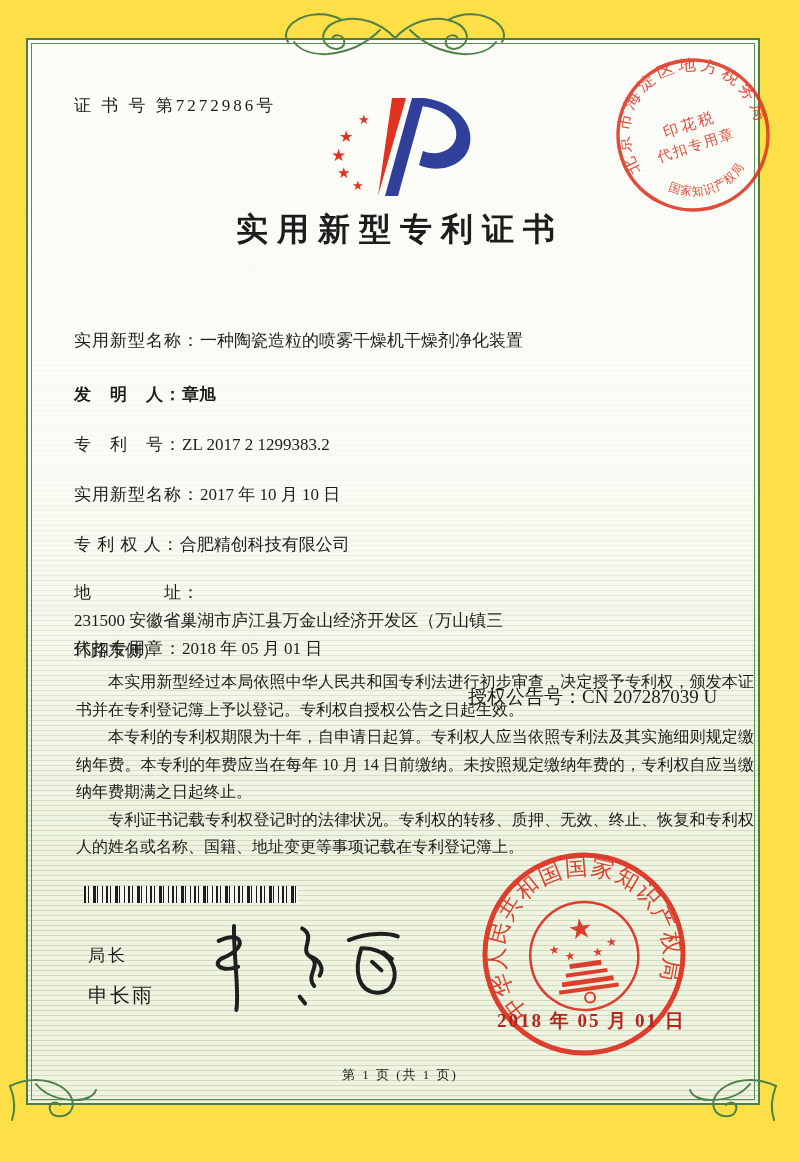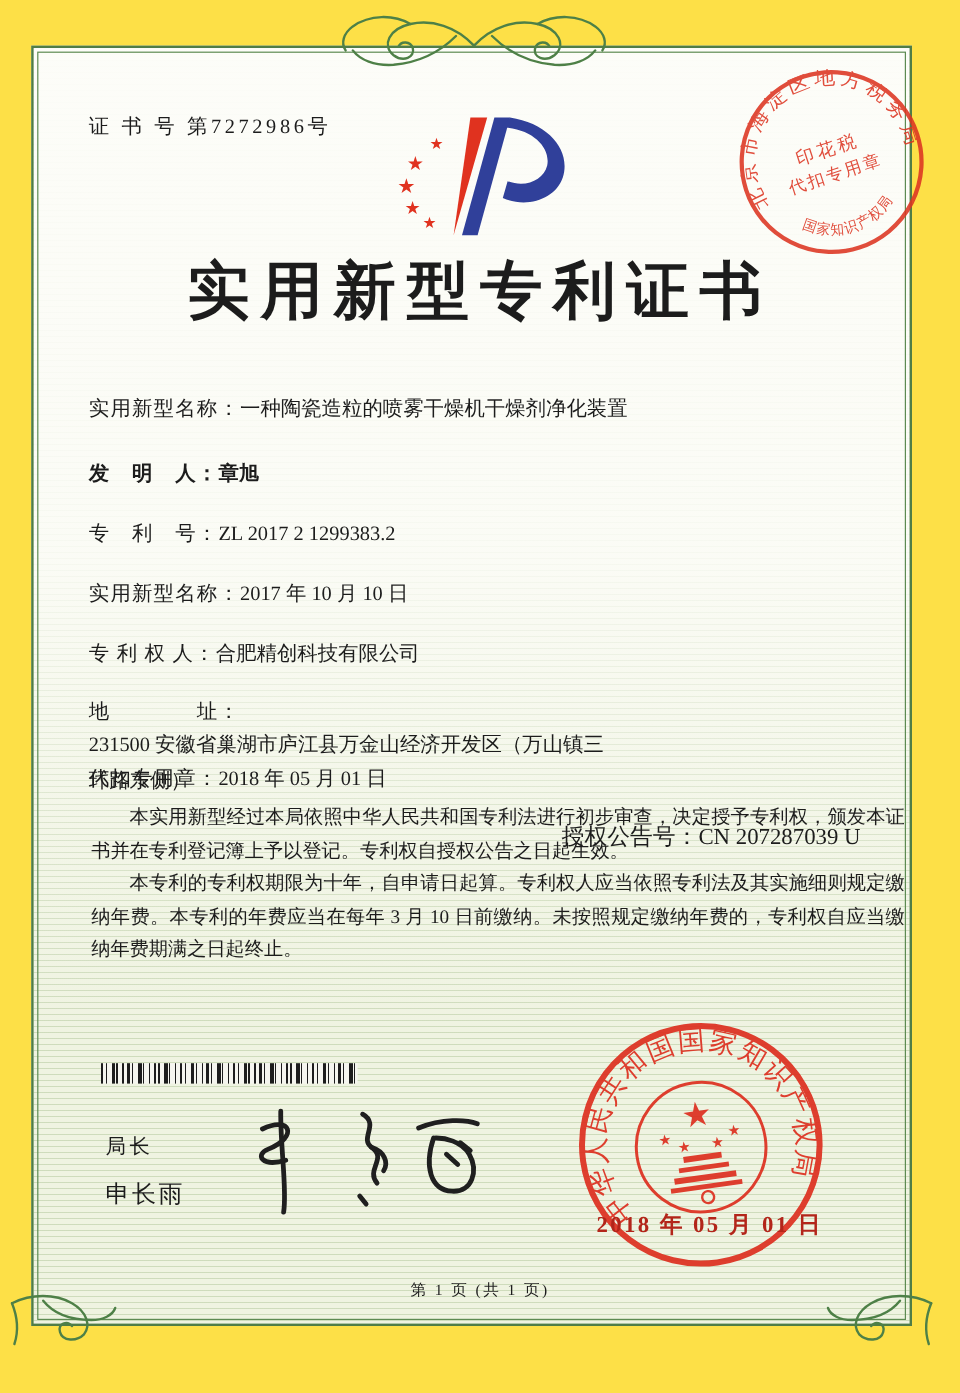--- a/index.html
+++ b/index.html
@@ -14,21 +14,21 @@
            #eff3e1;}
   .frame::after{content:"";position:absolute;inset:3px;border:1px solid #5d8a52;pointer-events:none;}
   .ornament-top{position:absolute;left:280px;top:8px;width:230px;height:52px;z-index:4;}
   .corner{position:absolute;width:92px;height:48px;z-index:4;}
   .corner.bl{left:6px;top:1076px;}
   .corner.br{right:20px;top:1076px;transform:scale(-1,1);}
   
   .cert-no{position:absolute;left:74px;top:94px;font-size:17px;letter-spacing:3px;}
   .logo{position:absolute;left:318px;top:94px;width:160px;height:106px;}
   .title{position:absolute;left:0;top:208px;width:800px;text-align:center;
-         font-size:52px;font-weight:700;letter-spacing:9px;}
+         font-size:32px;font-weight:700;letter-spacing:9px;}
   
   .stamp-top{position:absolute;left:612px;top:54px;width:162px;height:162px;z-index:6;opacity:.88;}
   .seal-bottom{position:absolute;left:478px;top:848px;width:212px;height:212px;z-index:5;opacity:.92;}
   .seal-date{position:absolute;left:497px;top:1008px;z-index:7;color:#b3251a;font-size:19px;
              font-weight:700;letter-spacing:2px;}
   
   .row{position:absolute;left:74px;font-size:17px;line-height:1.55;white-space:nowrap;}
   .row .lbl{letter-spacing:1px;}
   .row-name{top:328px;}
   .row-inventor{top:382px;font-weight:bold;}
@@ -147,21 +147,22 @@
   </div>
   <div class="row row-grantdate">
     <span class="lbl">代扣专用章：</span><span class="val">2018 年 05 月 01 日</span>
   </div>
   <div class="row-grantno">
     <span class="lbl">授权公告号：</span><span class="val">CN 207287039 U</span>
   </div>
 
   <div class="body-text">
     <p>本实用新型经过本局依照中华人民共和国专利法进行初步审查，决定授予专利权，颁发本证书并在专利登记簿上予以登记。专利权自授权公告之日起生效。</p>
-    <p>本专利的专利权期限为十年，自申请日起算。专利权人应当依照专利法及其实施细则规定缴纳年费。本专利的年费应当在每年 3 月 10 日前缴纳。未按照规定缴纳年费的，专利权自应当缴纳年费期满之日起终止。</p>
+    <p>本专利的专利权期限为十年，自申请日起算。专利权人应当依照专利法及其实施细则规定缴纳年费。本专利的年费应当在每年 10 月 14 日前缴纳。未按照规定缴纳年费的，专利权自应当缴纳年费期满之日起终止。</p>
+    <p>专利证书记载专利权登记时的法律状况。专利权的转移、质押、无效、终止、恢复和专利权人的姓名或名称、国籍、地址变更等事项记载在专利登记簿上。</p>
   </div>
 
   <div class="barcode"></div>
 
   <div class="sig-title">局长</div>
   <div class="sig-name">申长雨</div>
   <svg class="sig-script" viewBox="0 0 240 110">
     <g stroke="#1f1f1f" stroke-width="4" fill="none" stroke-linecap="round" stroke-linejoin="round">
       <path d="M44,14 C42,44 46,80 42,98"></path>
       <path d="M28,28 C52,18 58,36 32,45 C20,49 26,60 46,55"></path>

